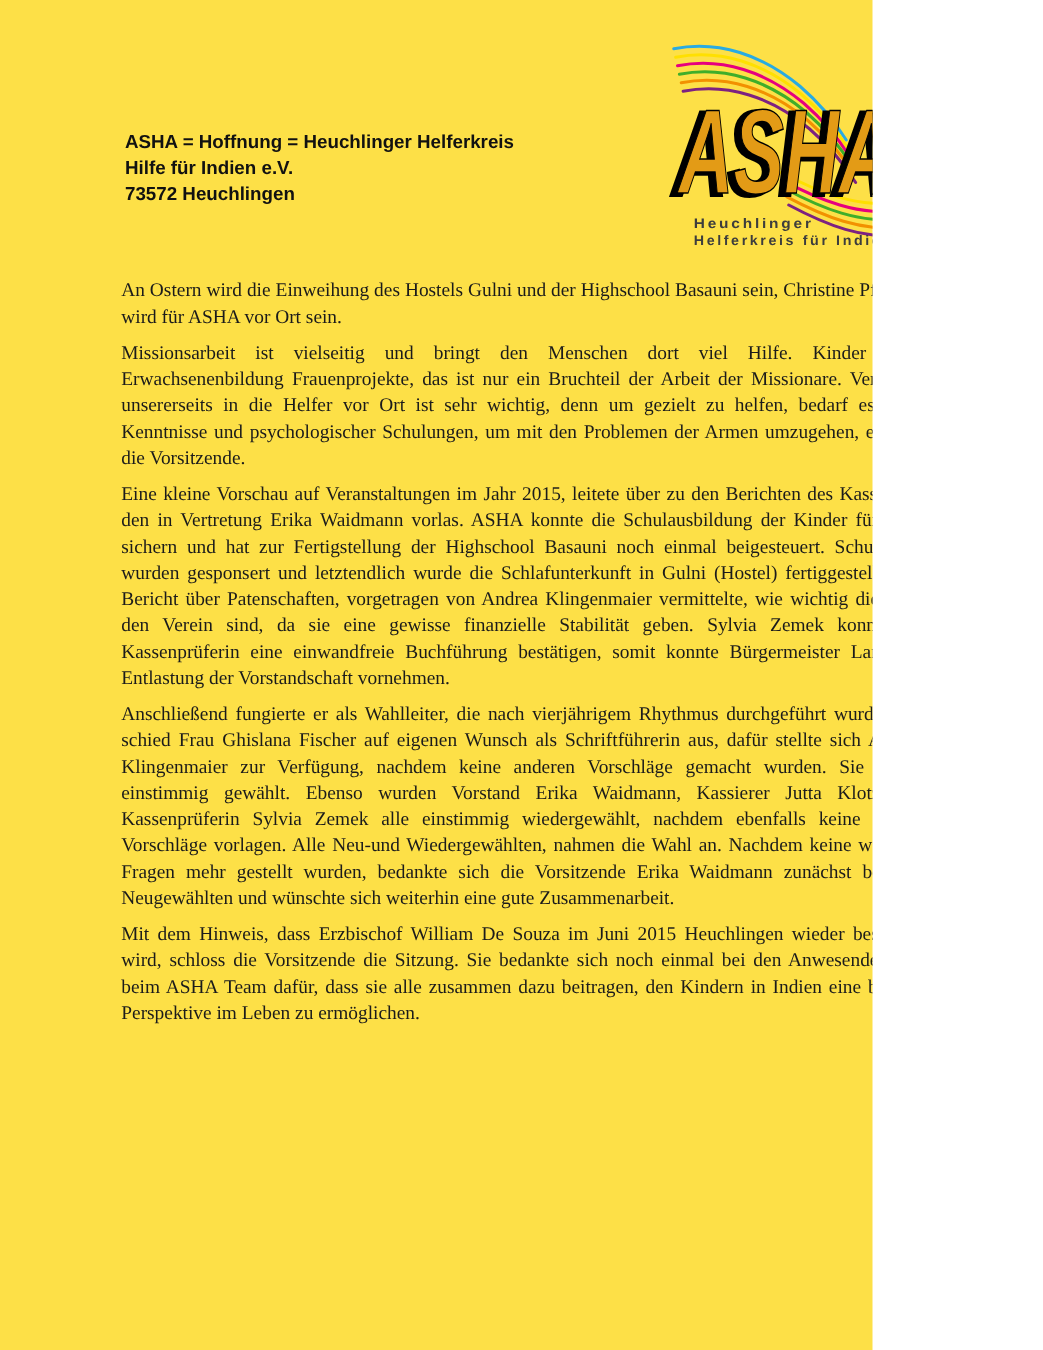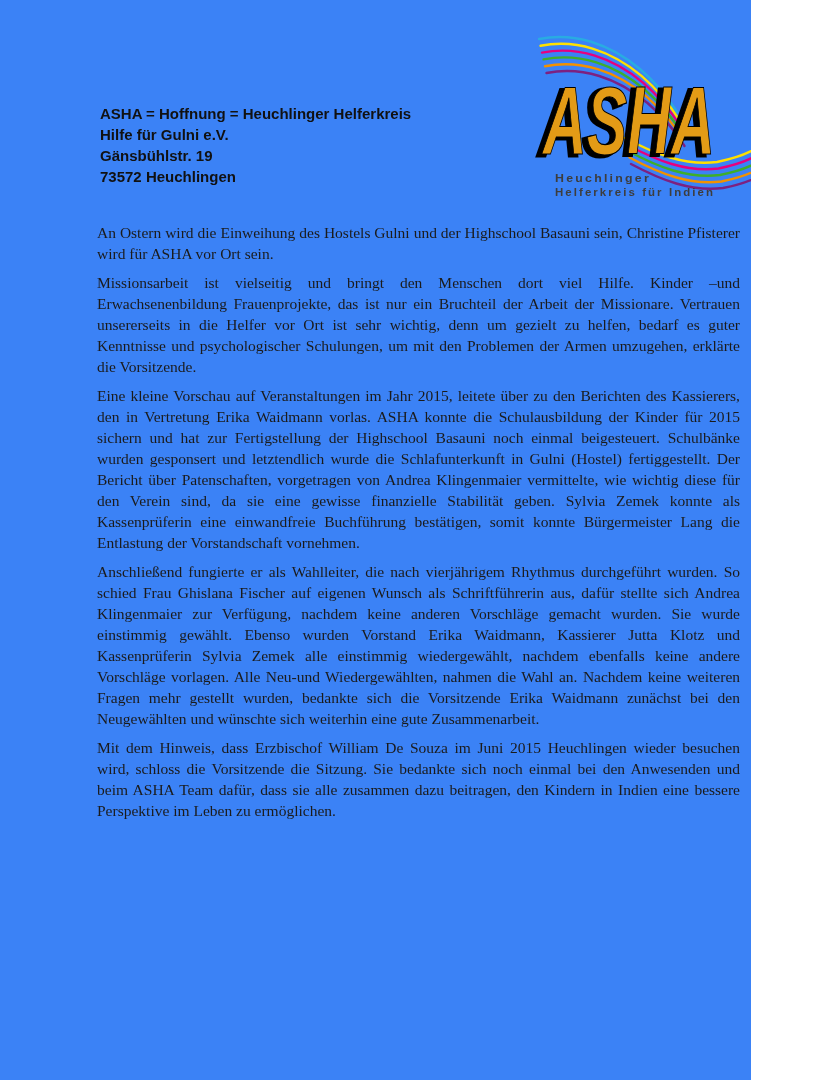--- a/index.html
+++ b/index.html
@@ -2,23 +2,23 @@
 <html><head>
 <meta charset="utf-8">
 <style>
   html, body {
     margin: 0;
     padding: 0;
     background: #ffffff;
   }
   .page {
     position: relative;
-    width: 751px;
+    width: 698px;
     height: 1080px;
-    background: #3b82f6;
+    background: #fde047;
     overflow: hidden;
     font-family: "Liberation Sans", sans-serif;
   }
   
   .sender {
     position: absolute;
     left: 100px;
     top: 103px;
     font-family: "Liberation Sans", sans-serif;
     font-size: 15px;
@@ -65,22 +65,21 @@
     font-weight: normal;
   }
 </style>
 </head>
 <body>
 
 <div class="page">
 
   <div class="sender">
     <div>ASHA = Hoffnung = Heuchlinger Helferkreis</div>
-    <div>Hilfe für Gulni e.V.</div>
-    <div>Gänsbühlstr. 19</div>
+    <div>Hilfe für Indien e.V.</div>
     <div>73572 Heuchlingen</div>
   </div>
 
   <div class="logo">
     <svg viewBox="0 0 240 175" xmlns="http://www.w3.org/2000/svg">
 
       <g fill="none" stroke-width="2.4" stroke-linecap="round">
         <path d="M 14 15 C 50 8, 85 20, 115 45 C 130 58, 142 72, 152 88" stroke="#29abe2"></path>
         <path d="M 15.5 21.8 C 51.5 14.8, 86.5 26.8, 116.5 51.8 C 131.5 64.8, 143.5 78.8, 153.5 94.8" stroke="#ffe000"></path>
         <path d="M 17 28.6 C 53 21.6, 88 33.6, 118 58.6 C 133 71.6, 145 85.6, 155 101.6" stroke="#e6007e"></path>

